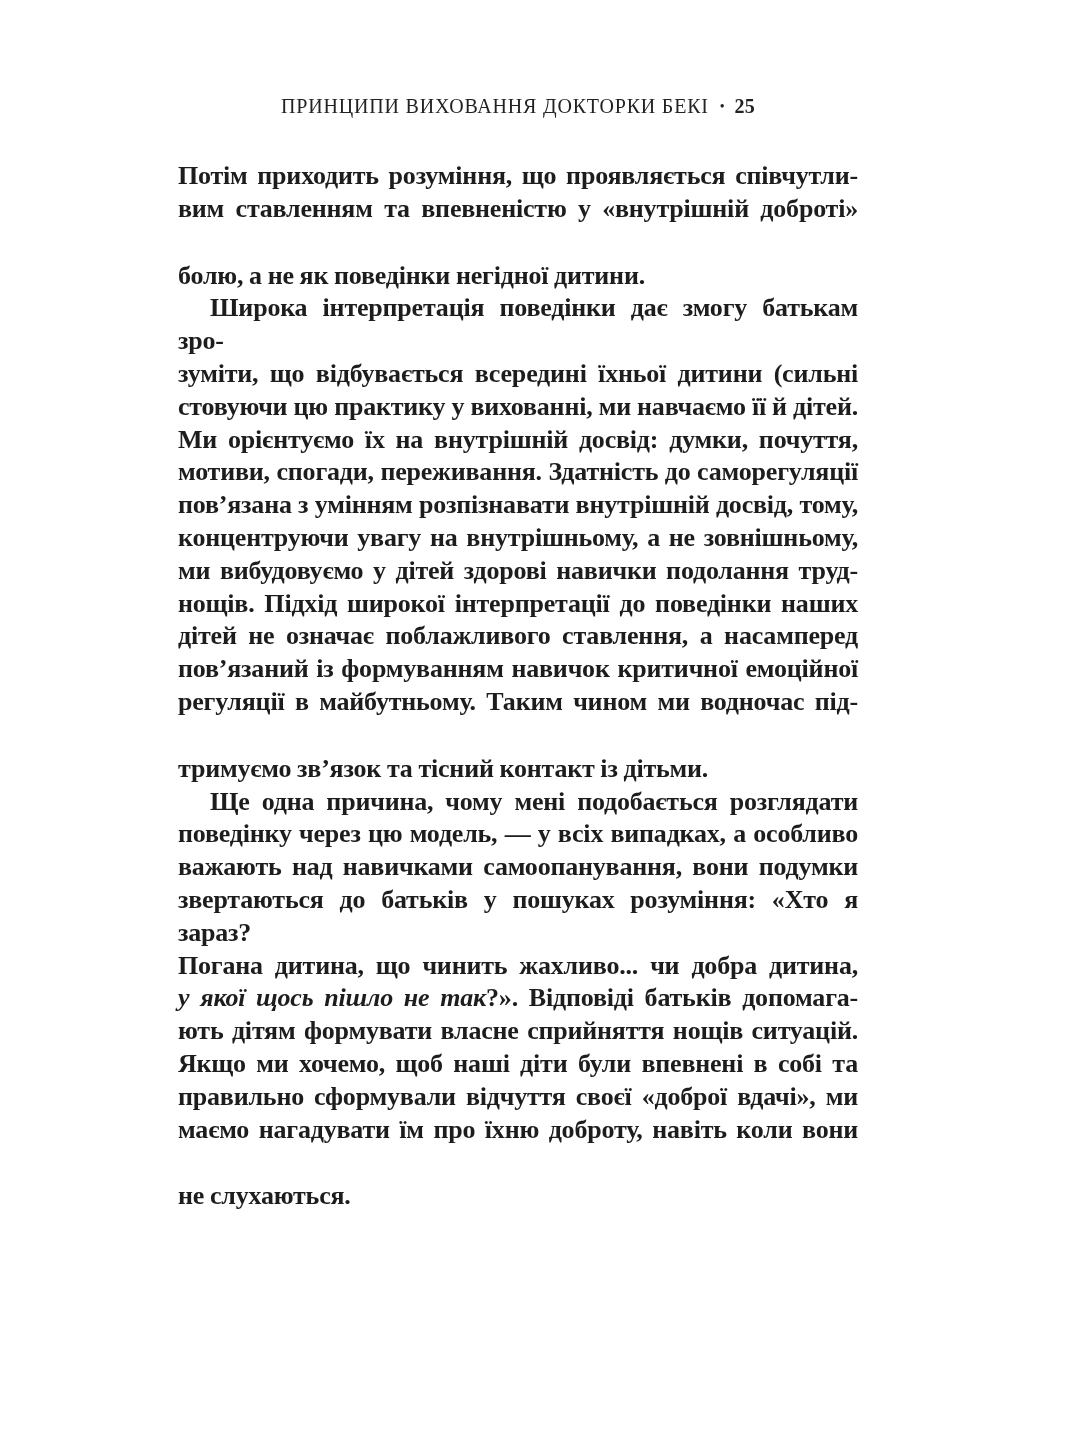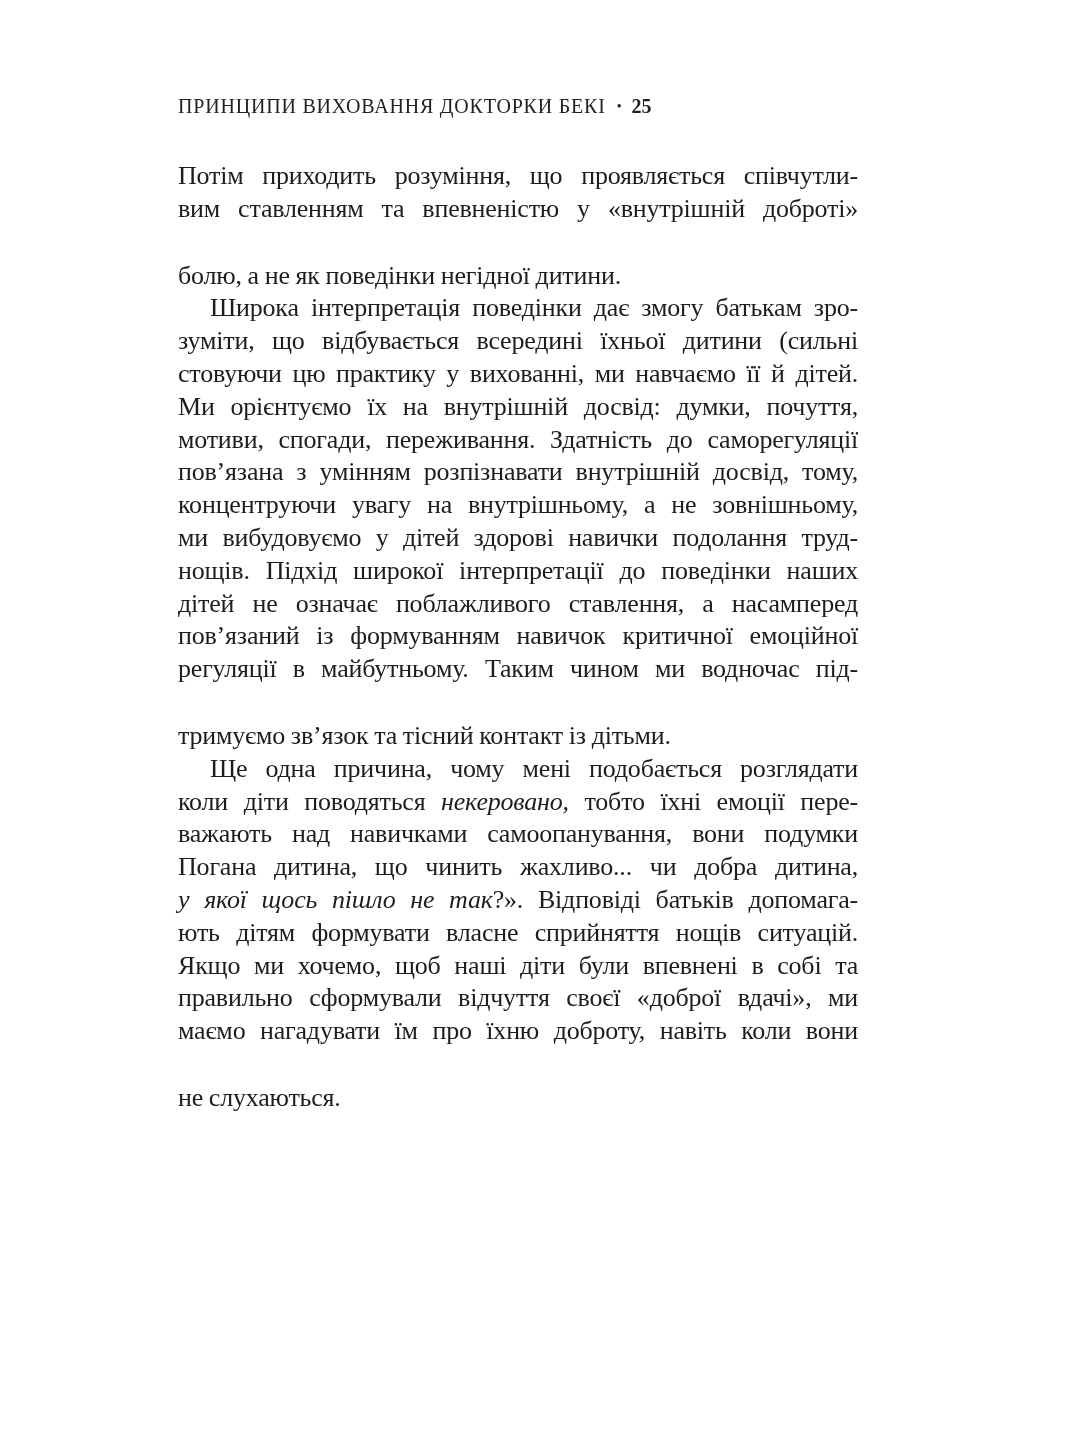--- a/index.html
+++ b/index.html
@@ -17,21 +17,21 @@
   }
   .page {
     position: absolute;
     inset: 0;
   }
   .running-head {
     position: absolute;
     top: 95px;
     left: 178px;
     width: 680px;
-    text-align: left;
+    text-align: center;
     font-size: 20px;
     letter-spacing: 0.8px;
     white-space: nowrap;
     color: #222222;
   }
   .running-head .sep {
     display: inline-block;
     font-size: 14px;
     vertical-align: 2px;
     margin: 0 9px 0 11px;
@@ -45,20 +45,21 @@
     top: 160px;
     left: 178px;
     width: 680px;
     font-size: 26px;
     line-height: 32.8px;
     letter-spacing: -0.2px;
     word-spacing: -0.5px;
   }
   .para {
     margin: 0;
+    font-weight: bold;
   }
   .line {
     text-align: justify;
     text-align-last: justify;
   }
   .line.last {
     text-align-last: left;
     margin-top: 34px;
   }
   .para.indent .line:first-child {
@@ -93,22 +94,23 @@
         <div class="line"><span class="run">концентруючи увагу на внутрішньому, а не зовнішньому,</span></div>
         <div class="line"><span class="run">ми вибудовуємо у дітей здорові навички подолання труд-</span></div>
         <div class="line"><span class="run">нощів. Підхід широкої інтерпретації до поведінки наших</span></div>
         <div class="line"><span class="run">дітей не означає поблажливого ставлення, а насамперед</span></div>
         <div class="line"><span class="run">пов’язаний із формуванням навичок критичної емоційної</span></div>
         <div class="line"><span class="run">регуляції в майбутньому. Таким чином ми водночас під-</span></div>
         <div class="line last"><span class="run">тримуємо зв’язок та тісний контакт із дітьми.</span></div>
       </div>
       <div class="para indent">
         <div class="line"><span class="run">Ще одна причина, чому мені подобається розглядати</span></div>
-        <div class="line"><span class="run">коли діти поводяться </span><span class="run em">некеровано,</span><span class="run"> тобто їхні емоції пере-</span></div>
+        <div class="line"><span class="run">поведінку через цю модель, — у всіх випадках, а особливо</span></div>
         <div class="line"><span class="run">важають над навичками самоопанування, вони подумки</span></div>
+        <div class="line"><span class="run">звертаються до батьків у пошуках розуміння: «Хто я зараз?</span></div>
         <div class="line"><span class="run">Погана дитина, що чинить жахливо... чи добра дитина,</span></div>
         <div class="line"><span class="run em">у якої щось пішло не так</span><span class="run">?». Відповіді батьків допомага-</span></div>
         <div class="line"><span class="run">ють дітям формувати власне сприйняття нощів ситуацій.</span></div>
         <div class="line"><span class="run">Якщо ми хочемо, щоб наші діти були впевнені в собі та</span></div>
         <div class="line"><span class="run">правильно сформували відчуття своєї «доброї вдачі», ми</span></div>
         <div class="line"><span class="run">маємо нагадувати їм про їхню доброту, навіть коли вони</span></div>
         <div class="line last"><span class="run">не слухаються.</span></div>
       </div>
     </div>
 

